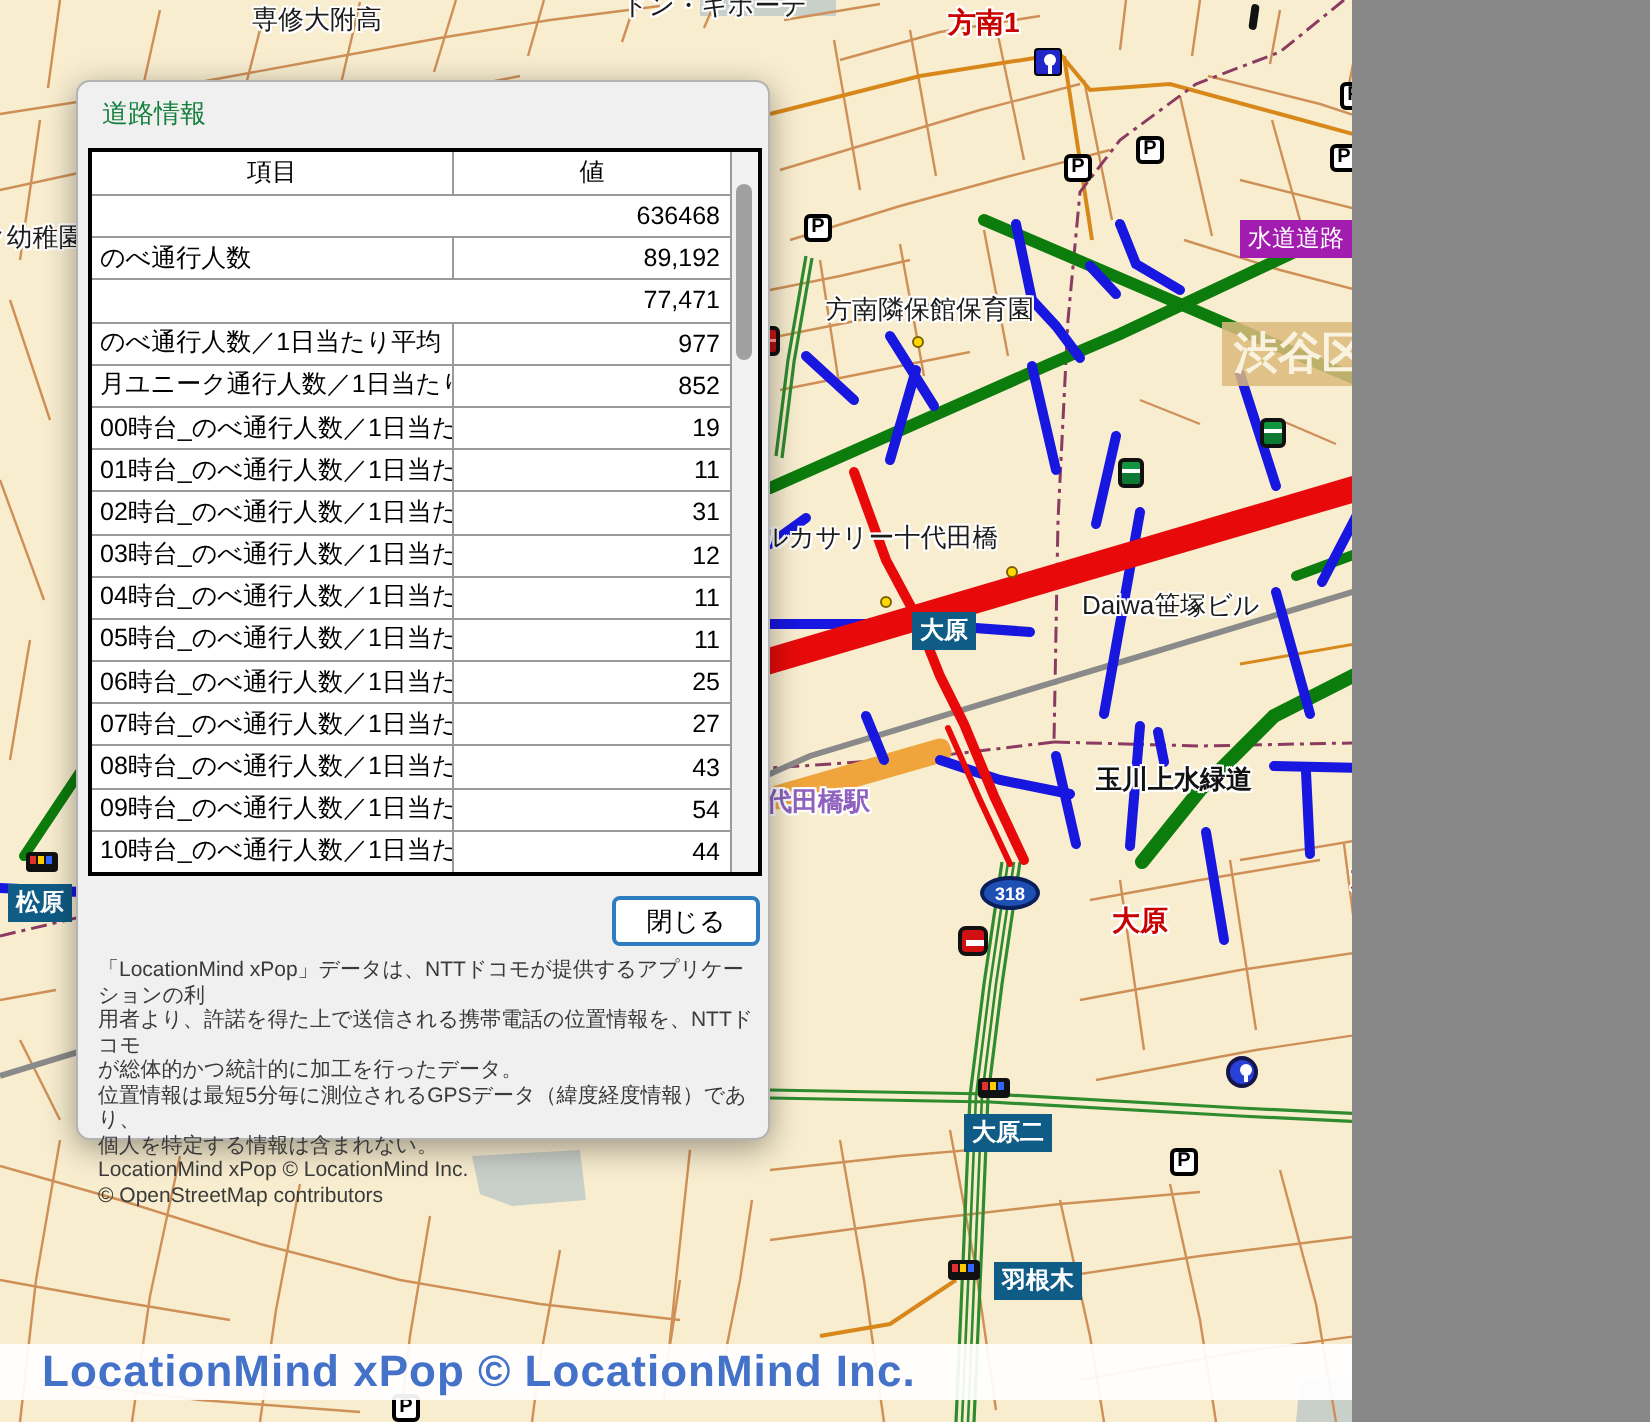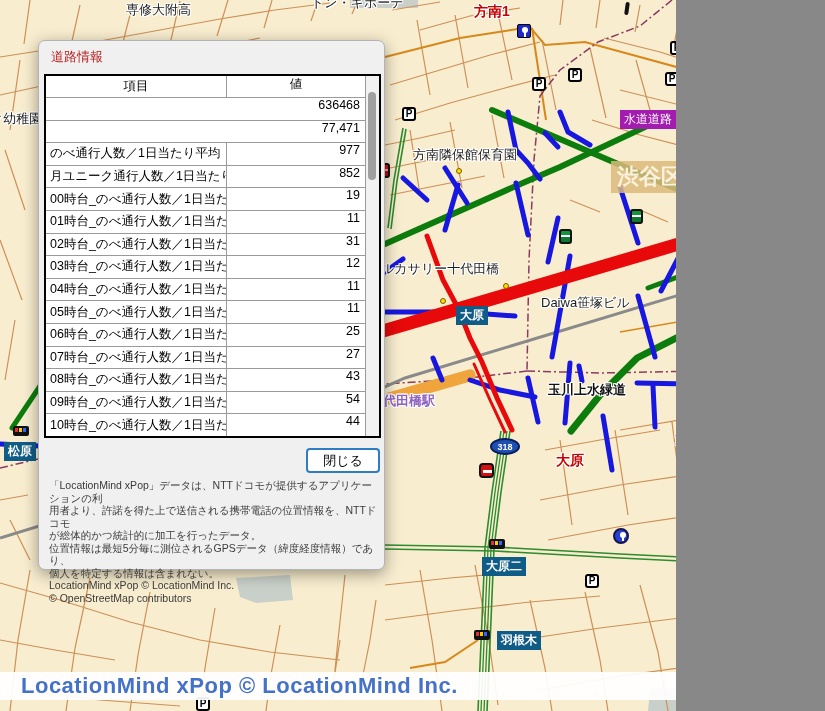--- a/index.html
+++ b/index.html
@@ -39,25 +39,25 @@
     background:linear-gradient(#d21414 0 40%,#ff9a9a 40% 55%,#b01010 55% 100%);}
   .icon-no-entry{width:15px;height:15px;border:2px solid #111;border-radius:4px;background:#d11111;}
   .icon-no-entry .bar{position:absolute;left:2px;top:5px;width:9px;height:3px;background:#fff;}
   .icon-yellow-dot{width:6px;height:6px;border:1px solid #7a6000;border-radius:50%;background:#ffd900;}
   .icon-mark{width:4px;height:13px;background:#111;border-radius:2px;transform:rotate(8deg);}
   .route-shield{position:absolute;z-index:4;width:30px;height:17px;background:#1E50B4;border:2px solid #0A1E5A;
     border-radius:50%;color:#fff;font:bold 9px/15px "Liberation Sans",sans-serif;text-align:center;box-sizing:border-box;}
   
   #dialog{position:absolute;left:38px;top:40px;width:347px;height:530px;background:#F0F0F0;
     border:1px solid #b3b3b3;border-radius:7px;box-shadow:0 4px 16px rgba(0,0,0,.38);z-index:10;box-sizing:border-box;}
-  #dialog-title{position:absolute;left:12px;top:7px;font-size:13px;color:#b91c1c;}
+  #dialog-title{position:absolute;left:12px;top:7px;font-size:13px;color:#15803d;}
   #rtable{position:absolute;left:5px;top:33px;width:337px;height:364px;background:#fff;
     border:2px solid #000;box-sizing:border-box;display:flex;font-size:12.5px;color:#000;}
   .cols{flex:1;display:flex;flex-direction:column;min-width:0;}
-  .tr{display:flex;flex:1;border-top:1px solid #9a9a9a;min-height:0;}
+  .tr{display:flex;flex:1;border-top:1px solid #9a9a9a;align-items:center;min-height:0;}
   .tr.head{border-top:none;flex:0 0 21px;}
   .td{box-sizing:border-box;overflow:hidden;white-space:nowrap;}
   .td.item{flex:0 0 181px;padding:0 4px;border-right:1px solid #9a9a9a;align-self:stretch;display:flex;align-items:center;}
   .td.val{flex:1;text-align:right;padding:0 5px;}
   .tr.head .td{justify-content:center;text-align:center;}
   #tscroll{width:13px;border-left:1px solid #9a9a9a;background:#f2f2f2;position:relative;}
   #tthumb{position:absolute;left:2px;top:16px;width:8px;height:88px;background:#a0a0a0;border-radius:4px;}
   #close-btn{position:absolute;left:267px;top:407px;width:74px;height:25px;background:#fff;
     border:2px solid #2D7DC0;border-radius:4px;font-size:13px;color:#000;
     font-family:"Liberation Sans","DejaVu Sans",sans-serif;}
@@ -260,20 +260,24 @@
       <div class="cols">
         <div class="tr head">
           <div class="td item">項目</div>
           <div class="td val">値</div>
         </div>
 
       <div class="tr">
             <div class="td val">636468</div>
           </div>
           <div class="tr">
+            <div class="td item">のべ通行人数</div>
+            <div class="td val">89,192</div>
+          </div>
+          <div class="tr">
             <div class="td val">77,471</div>
           </div>
           <div class="tr">
             <div class="td item">のべ通行人数／1日当たり平均</div>
             <div class="td val">977</div>
           </div>
           <div class="tr">
             <div class="td item">月ユニーク通行人数／1日当たり平…</div>
             <div class="td val">852</div>
           </div>

